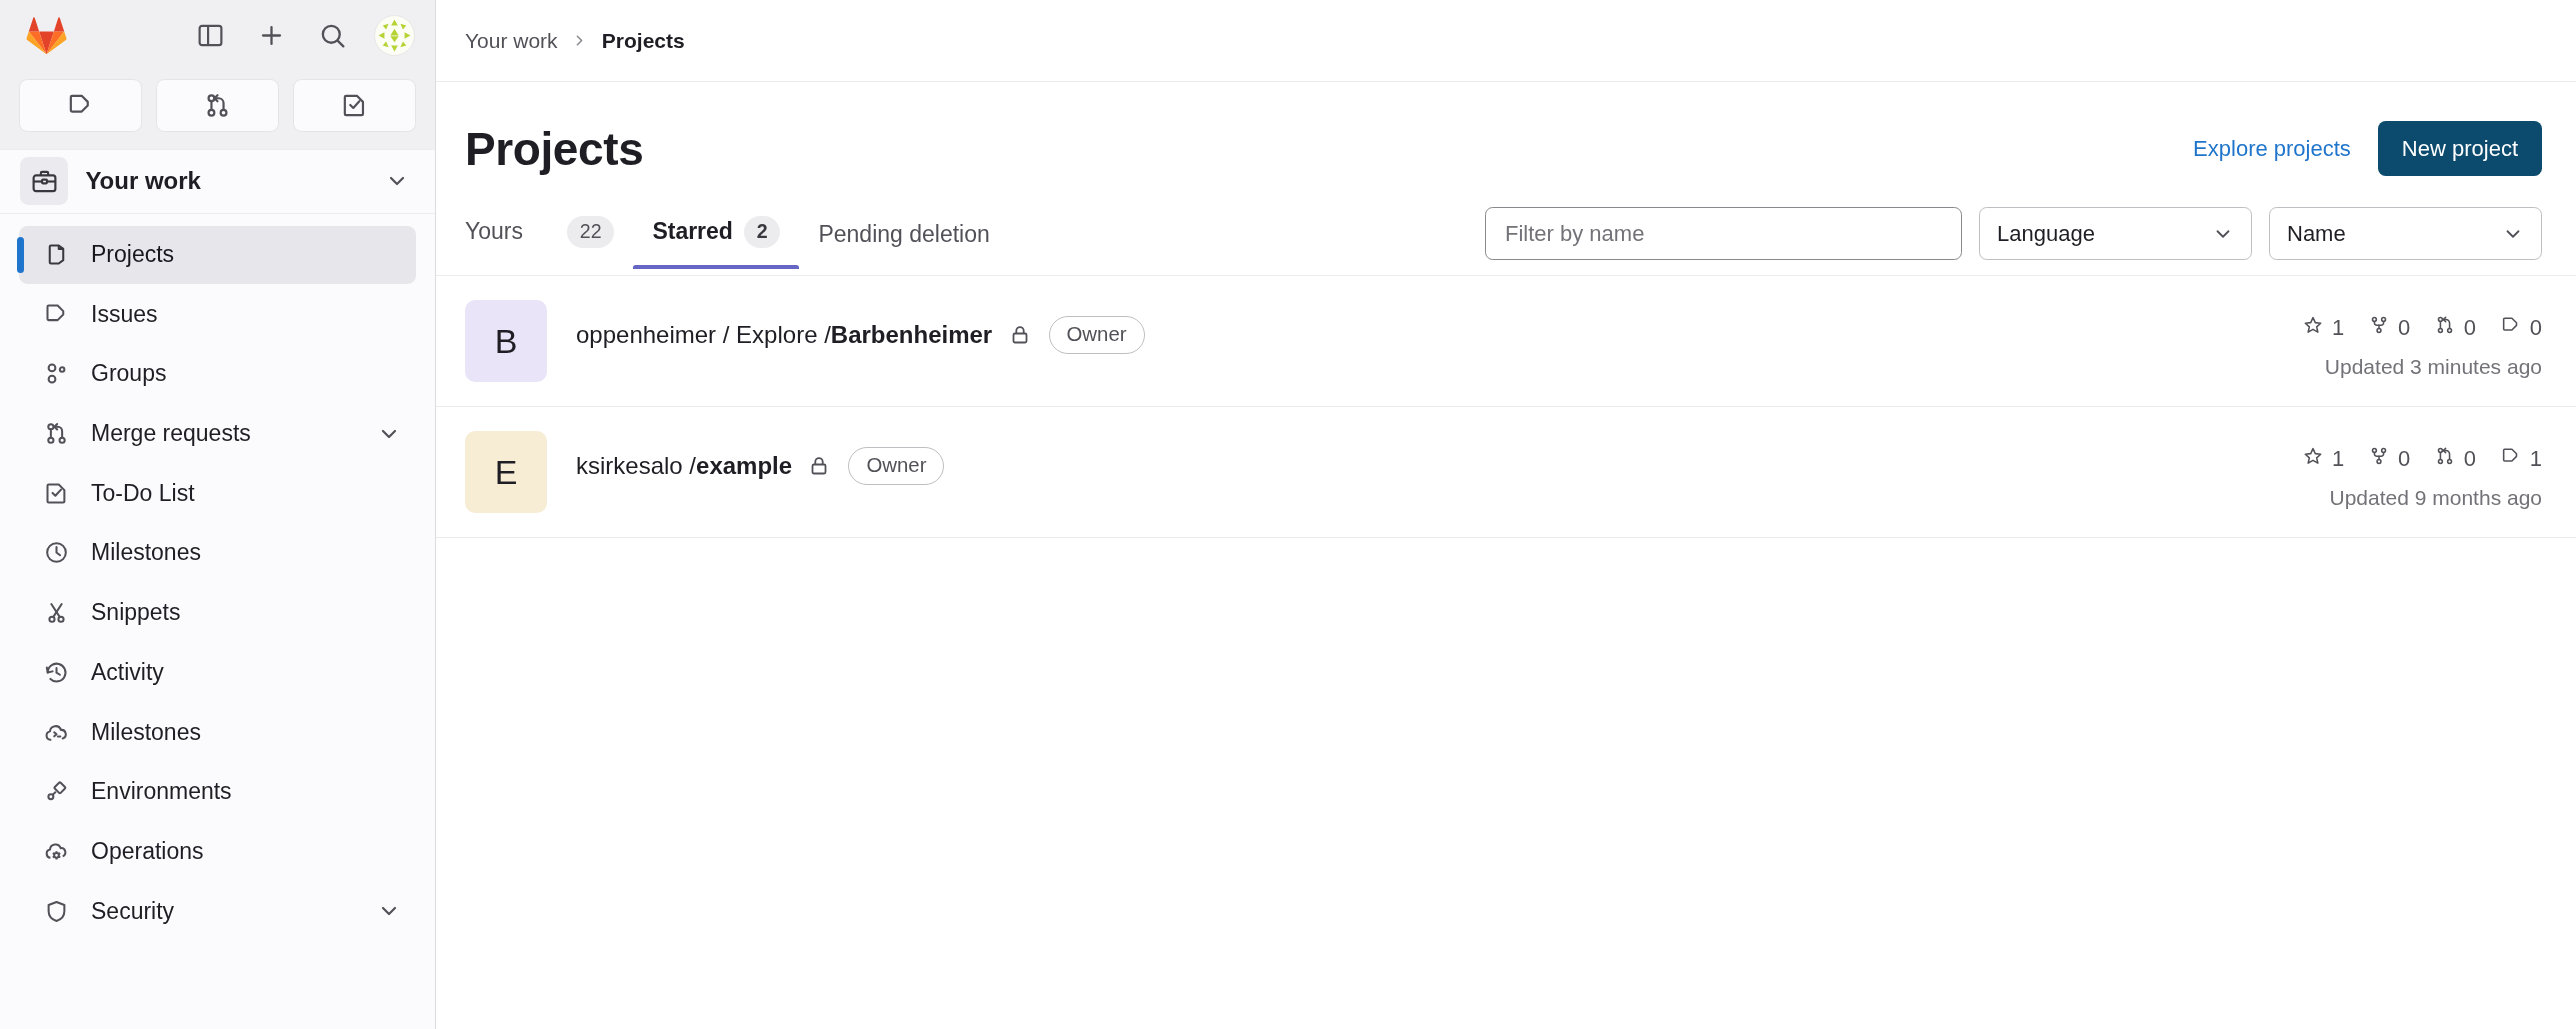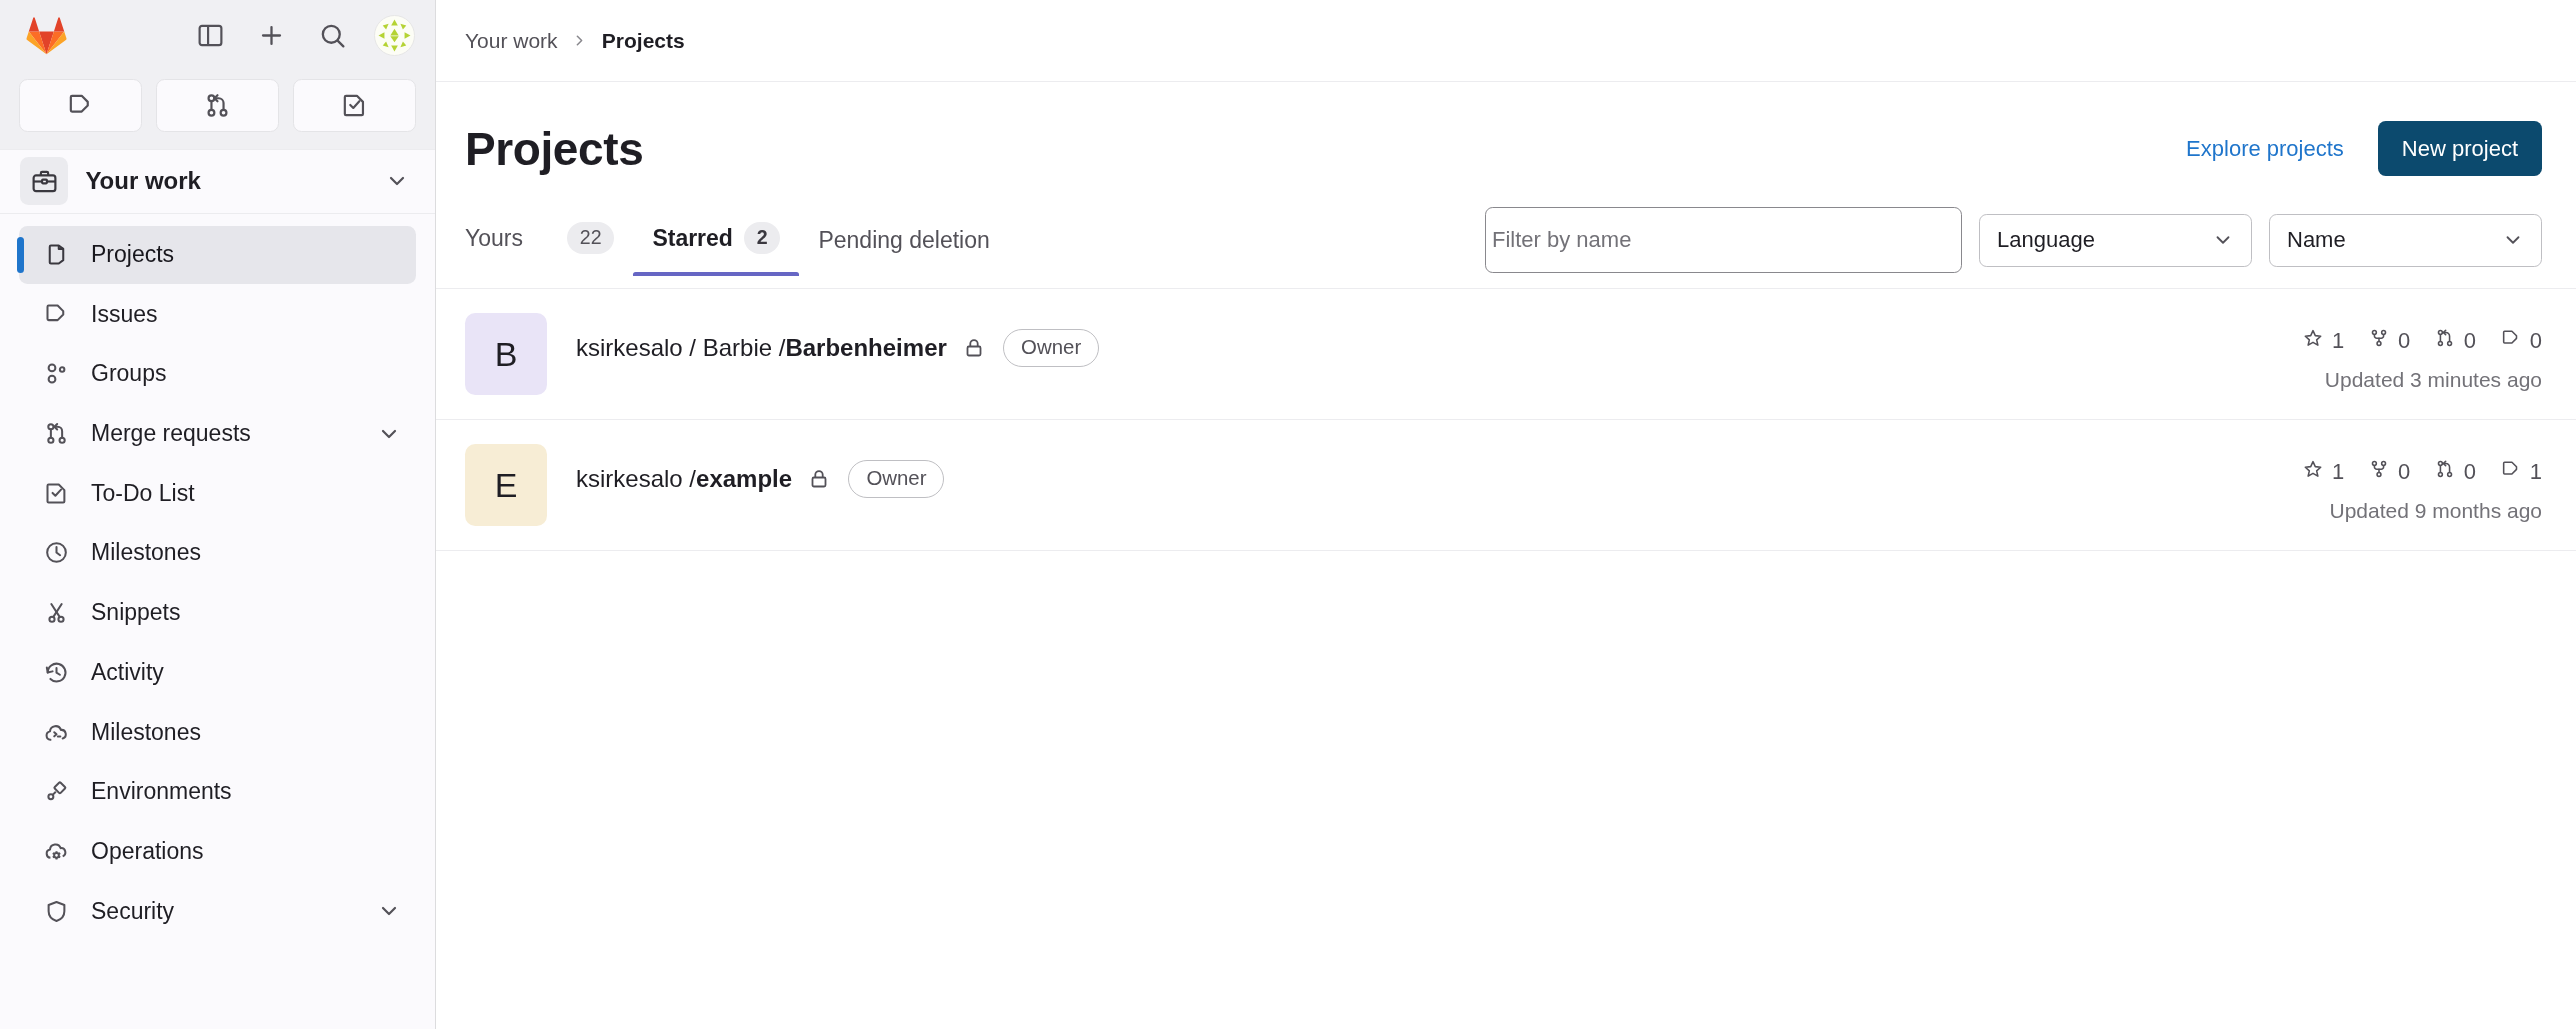--- a/index.html
+++ b/index.html
@@ -111,21 +111,21 @@
   }
   .bc-link { font-size: 21px; color: #535158; cursor: pointer; }
   .bc-sep { margin: 0 13.6px; display: flex; align-items: center; }
   .bc-current { font-size: 21px; color: #1f1e24; font-weight: 700; cursor: pointer; }
 
   .page-head {
     display: flex; align-items: center;
     padding: 39px 34px 0 29px;
   }
   .page-title { font-size: 46px; font-weight: 700; color: #1f1e24; letter-spacing: -0.4px; }
-  .head-actions { margin-left: auto; display: flex; align-items: center; gap: 34px; }
+  .head-actions { margin-left: auto; display: flex; align-items: center; gap: 27px; }
   .explore-link {
     font-size: 22px; color: #1f75cb; cursor: pointer; white-space: nowrap;
   }
   .new-project-btn {
     background: #0c4a6e; color: #fff; border: none;
     font-size: 22px; font-family: inherit;
     padding: 14.5px 24px; border-radius: 7.7px; cursor: pointer;
     white-space: nowrap;
   }
 
@@ -153,24 +153,24 @@
     font-size: 19.6px; font-weight: 400;
     padding: 3.4px 12.8px; border-radius: 17px; line-height: 1.3;
   }
   .tab.active .tab-count { color: #3a383f; font-weight: 700; }
 
   .filters {
     margin-left: auto; display: flex; align-items: center; gap: 17px;
     padding-bottom: 15.3px;
   }
   .filter-input {
-    width: 477px; height: 66px;
+    width: 477px; height: 53px;
     border: 1.7px solid #89888d; border-radius: 7.7px;
     font-size: 22px; font-family: inherit; color: #1f1e24;
-    padding: 0 6px; background: #fff; outline: none;
+    padding: 0 19px; background: #fff; outline: none;
   }
   .filter-input::placeholder { color: #737278; }
   .select-box {
     height: 53px; border: 1.7px solid #bfbfc3; border-radius: 7.7px;
     background: #fff; display: flex; align-items: center;
     padding: 0 17px; cursor: pointer; gap: 13.6px;
   }
   .select-lang { width: 273px; }
   .select-sort { width: 273px; }
   .select-label { font-size: 22px; color: #1f1e24; white-space: nowrap; }
@@ -519,21 +519,21 @@
         </div>
       </div>
     </div>
 
     <div class="proj-list">
 
       <div class="proj-row">
         <div class="proj-avatar" style="background:#e9e4f7">B</div>
         <div class="proj-body">
           <div class="proj-name-line">
-            <span class="proj-ns">ksirkesalo / Barbie / </span>
+            <span class="proj-ns">oppenheimer / Explore / </span>
             <span class="proj-final">Barbenheimer</span>
             <span class="lock-ico">
               <svg width="24" height="24" viewBox="0 0 24 24" fill="none" stroke="#535158" stroke-width="1.8" stroke-linejoin="round">
                 <rect x="5.5" y="10.5" width="13" height="9" rx="1.4"></rect>
                 <path d="M8.3 10.5V7.8a3.7 3.7 0 0 1 7.4 0v2.7"></path>
               </svg>
             </span>
             <span class="owner-badge">Owner</span>
           </div>
         </div>

